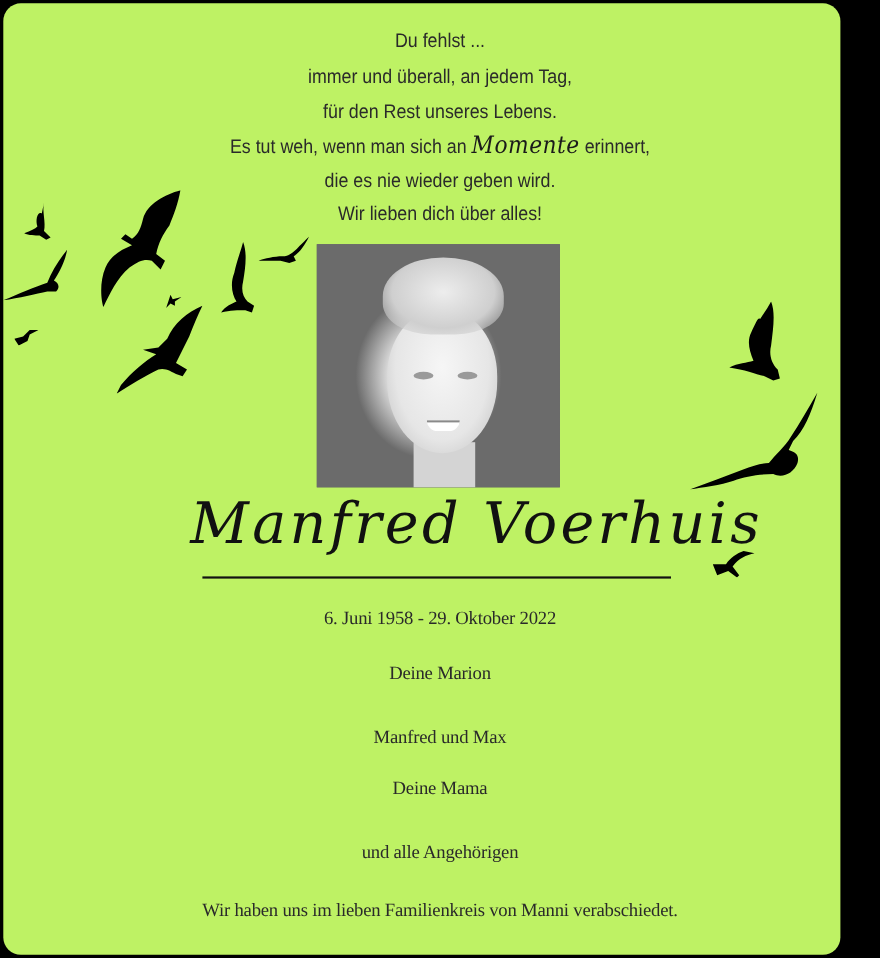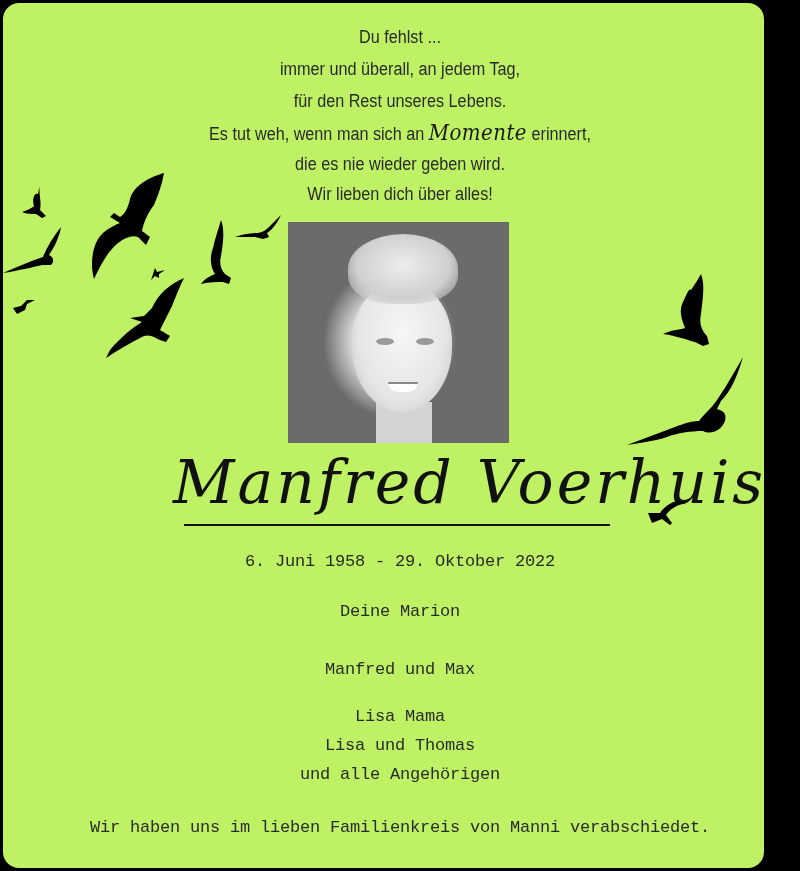--- a/index.html
+++ b/index.html
@@ -3,21 +3,21 @@
 <meta charset="utf-8">
 <style>
   html, body { margin: 0; padding: 0; }
   body { width: 800px; height: 871px; background: #000; font-family: "DejaVu Sans", sans-serif; }
   .frame {
     position: absolute; left: 3px; top: 3px; width: 761px; height: 865px;
     background: #bef264; overflow: hidden; border-radius: 16px;
   }
   .line {
     position: absolute; left: 0; width: 794px; text-align: center;
-    color: #2a2a2a; font-family: Liberation Mono, monospace; font-size: 17px;
+    color: #2a2a2a; font-family: Liberation Serif, serif; font-size: 17px;
     letter-spacing: -0.2px; white-space: nowrap;
   }
   .condensed { font-family: "Liberation Sans", sans-serif; font-size: 18px; letter-spacing: 0; transform: scaleX(0.9); transform-origin: center; }
   .script {
     font-family: "DejaVu Serif", serif; font-style: italic; font-size: 22px; color: #1a1a1a;
     letter-spacing: 0.5px;
   }
   .photo {
     position: absolute; left: 285px; top: 219px; width: 221px; height: 221px;
     background: radial-gradient(ellipse 30% 34% at 46% 54%, #f2f2f2 0%, #dcdcdc 55%, #6b6b6b 100%),
@@ -30,21 +30,21 @@
   }
   .photo .face {
     position: absolute; left: 64px; top: 60px; width: 100px; height: 130px; border-radius: 46% 46% 50% 50%;
     background: radial-gradient(ellipse at 50% 40%, #f6f6f6 0%, #e6e6e6 60%, #bdbdbd 100%);
   }
   .photo .eye { position: absolute; top: 116px; width: 18px; height: 7px; border-radius: 50%; background: #9a9a9a; }
   .photo .mouth { position: absolute; left: 100px; top: 160px; width: 30px; height: 8px; border-radius: 0 0 14px 14px; background: #fff; border-top: 2px solid #8a8a8a; }
   .photo .neck { position: absolute; left: 88px; top: 180px; width: 56px; height: 50px; background: #d4d4d4; }
   .name {
     position: absolute; left: 170px; top: 444px; width: 460px; text-align: center;
-    font-family: "DejaVu Serif", serif; font-style: italic; font-size: 60px; color: #111;
+    font-family: "DejaVu Serif", serif; font-style: italic; font-size: 52px; color: #111;
     letter-spacing: 3px; white-space: nowrap;
   }
   .name-rule { position: absolute; left: 181px; top: 521px; width: 426px; height: 2px; background: #111; }
   svg.bird { position: absolute; fill: #000; }
 </style>
 </head>
 <body>
 
 <div class="frame">
 
@@ -69,22 +69,21 @@
   </div>
 
   <div class="name">Manfred Voerhuis</div>
   <div class="name-rule"></div>
 
   <div class="line" style="top:549px">6. Juni 1958 - 29. Oktober 2022</div>
 
   <div class="line" style="top:599px">Deine Marion</div>
   <div class="line" style="top:657px">Manfred und Max</div>
 
-  <div class="line" style="top:704px">Lisa Mama</div>
-  <div class="line" style="top:733px">Lisa und Thomas</div>
+  <div class="line" style="top:704px">Deine Mama</div>
   <div class="line" style="top:762px">und alle Angehörigen</div>
 
   <div class="line" style="top:815px">Wir haben uns im lieben Familienkreis von Manni verabschiedet.</div>
 
   <svg class="bird" style="left:17px;top:181px" width="28" height="42" viewBox="0 0 28 42">
     <path d="M20 0 C18 8 22 18 20 26 L26 32 L22 34 L16 30 C12 30 6 30 2 28 C8 26 12 24 14 22 C12 16 14 8 18 10 Z"></path>
   </svg>
   <svg class="bird" style="left:0px;top:224px" width="60" height="46" viewBox="0 0 60 46">
     <path d="M58 0 C56 12 50 22 46 28 C50 30 52 34 48 38 L40 38 C30 40 14 44 0 46 C14 40 28 34 40 30 C44 20 50 10 58 0 Z"></path>
   </svg>

